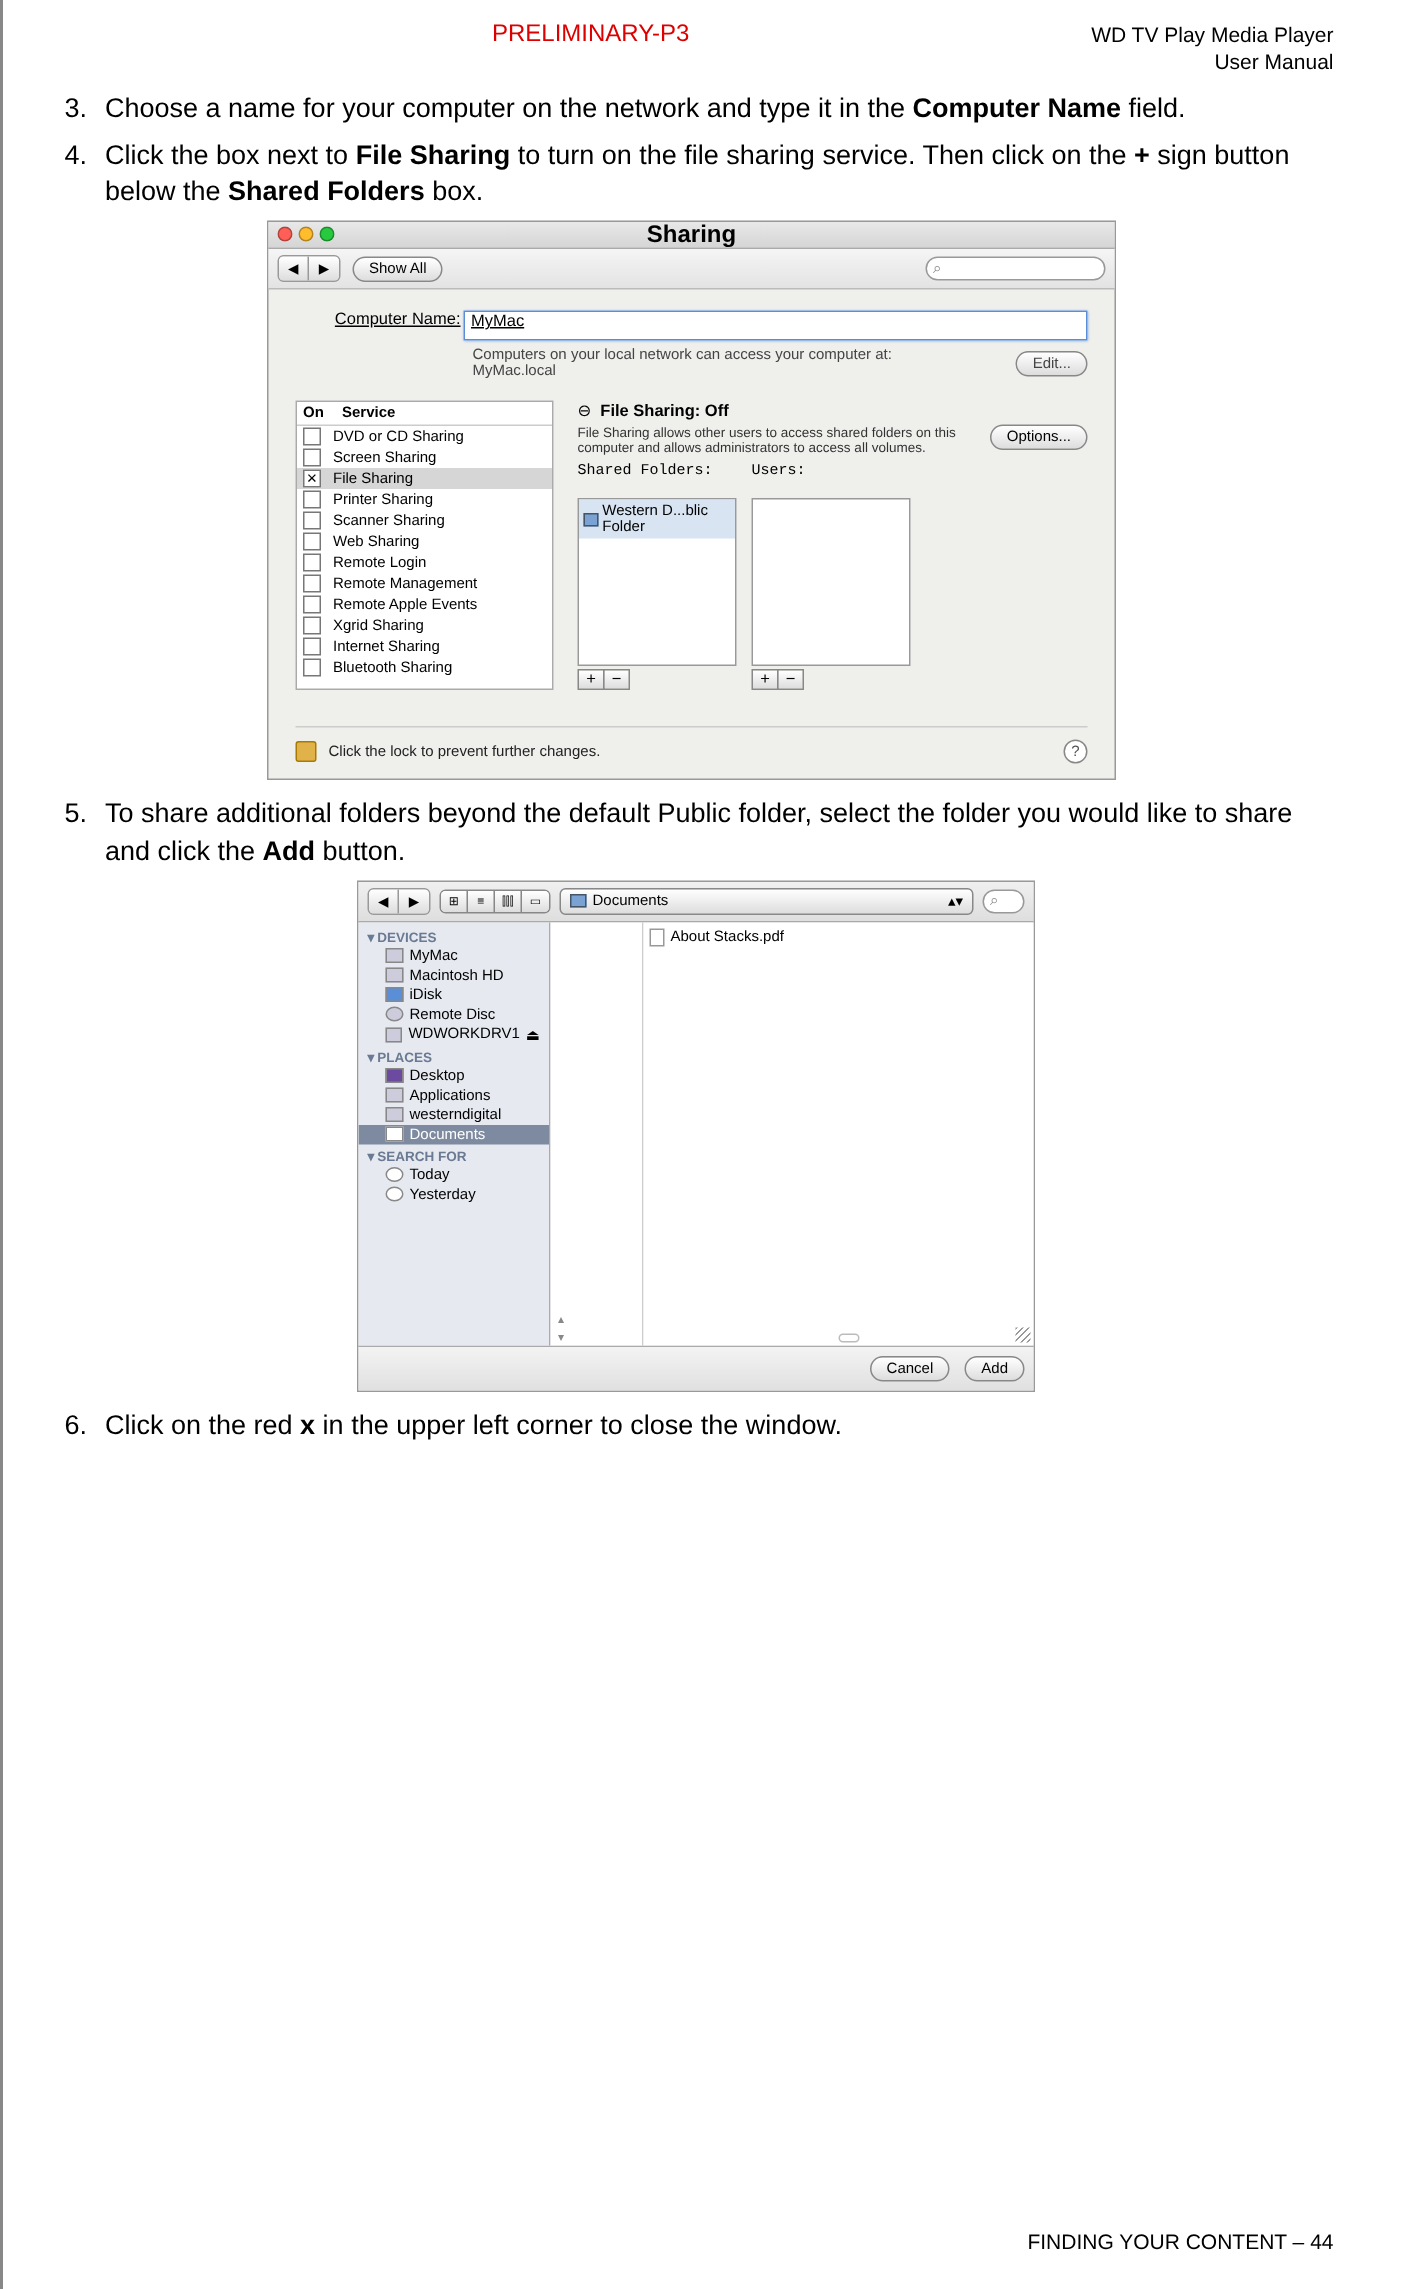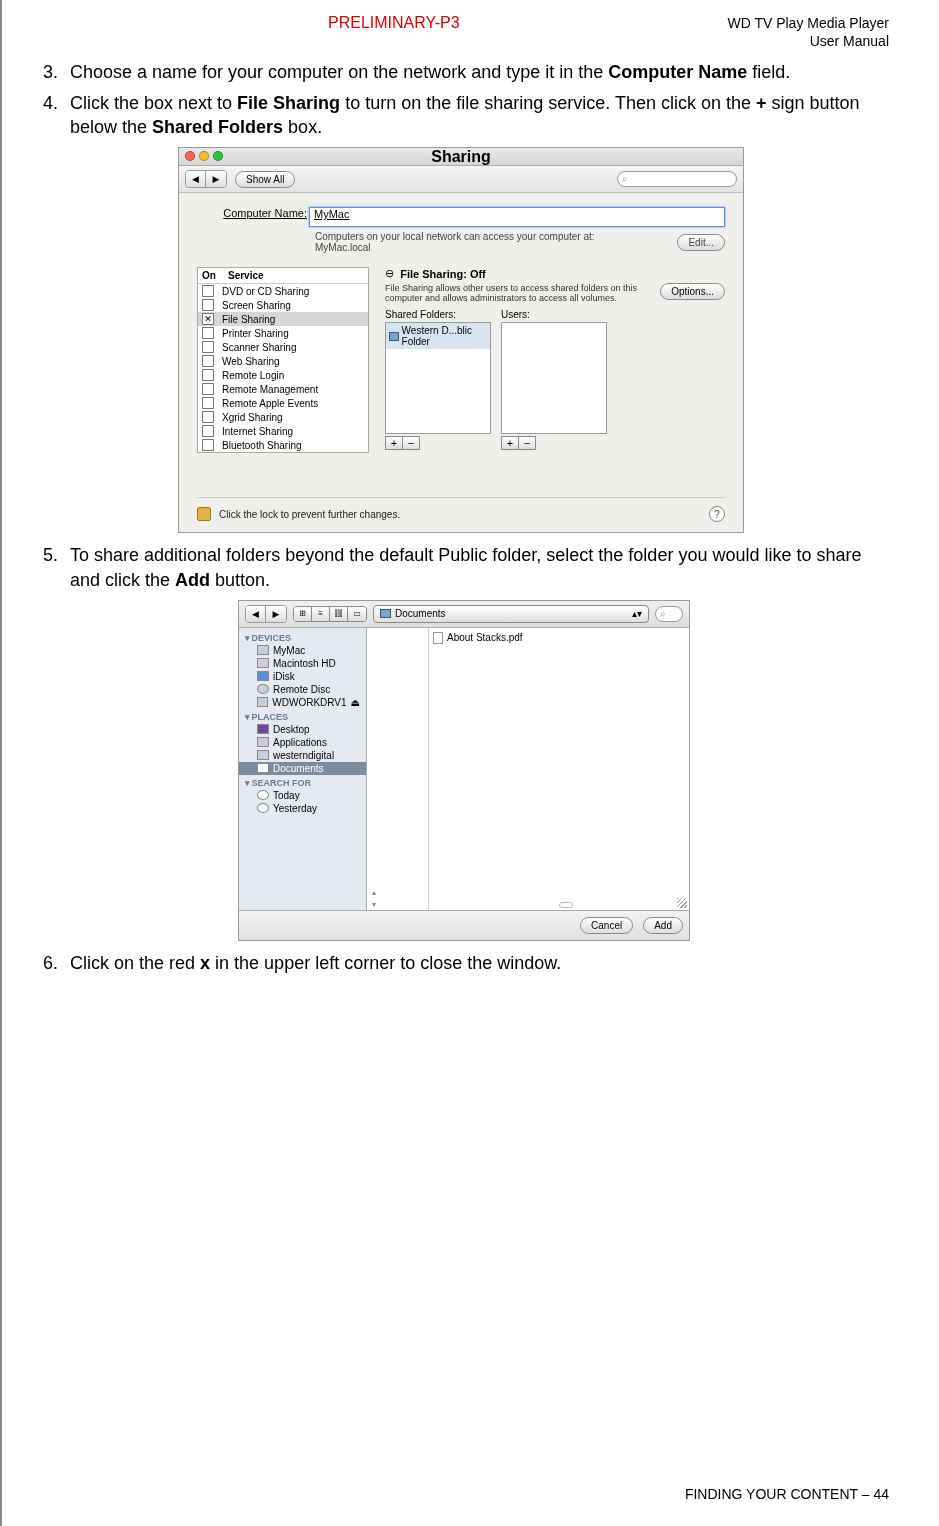--- a/index.html
+++ b/index.html
@@ -134,40 +134,40 @@
   .svc-row.sel { background: #d6d6d6; }
   .svc-row .cb {
     width: 12px; height: 12px; border: 1px solid #777; background: #fff;
     margin-right: 8px; display: flex; align-items: center; justify-content: center;
     font-size: 9px;
   }
   .right-col { flex: 1; }
   .fs-title { font-size: 11px; margin-bottom: 3px; display:flex; align-items:center; gap:6px;}
   .fs-desc { font-size: 9px; color: #333; margin-bottom: 6px; max-width: 260px;}
   .subcols { display: flex; gap: 10px; }
-  .subcol-label { font-size: 10px; margin-bottom: 2px; }
+  .subcol-label { font-size: 10px; margin-bottom: 12px; font-family: Liberation Mono, monospace; }
   .listbox {
     background: #fff; border: 1px solid #999;
     width: 106px; height: 112px; font-size: 10px;
   }
   .listbox .item {
     padding: 2px 3px; background: #d8e4f2; display:flex; align-items:center; gap:3px;
   }
   .folder-ic {
     width:11px;height:9px;background:#7aa3d4;border:1px solid #456;display:inline-block;
   }
   .pm-row { display: flex; margin-top: 2px; }
   .pm-row div {
     width: 18px; height: 14px; border: 1px solid #888;
     background: linear-gradient(#fff,#ddd);
     display: flex; align-items: center; justify-content: center;
     font-size: 11px; margin-right: -1px;
   }
   .lock-row {
-    margin-top: 44px; border-top: 1px solid #ccc; padding-top: 8px;
+    margin-top: 24px; border-top: 1px solid #ccc; padding-top: 8px;
     font-size: 10px; display: flex; align-items: center; gap: 8px;
     color: #222;
   }
   .lock-ic { width:14px;height:14px;background:#e2b24a;border:1px solid #a67c00;border-radius:2px;}
   .help-ic {
     margin-left:auto;width:16px;height:16px;border:1px solid #888;border-radius:50%;
     display:flex;align-items:center;justify-content:center;font-size:10px;color:#555;background:#fff;
   }
   
   .finder-window { width: 452px; margin-left: 200px; }

